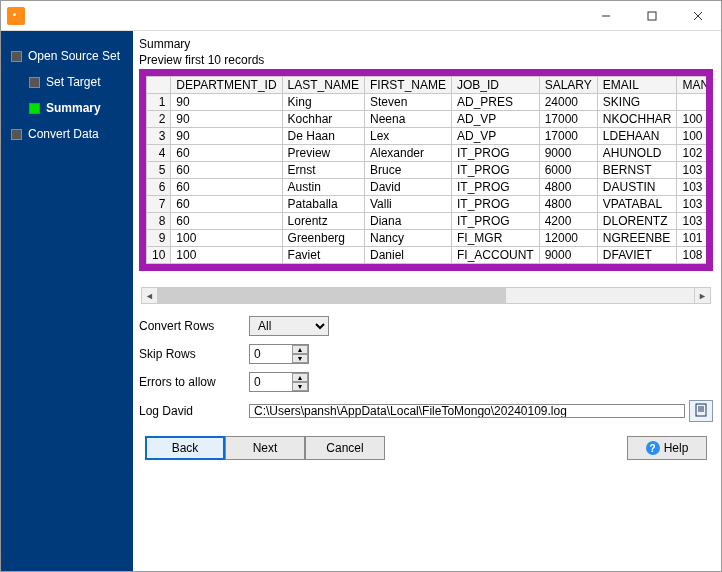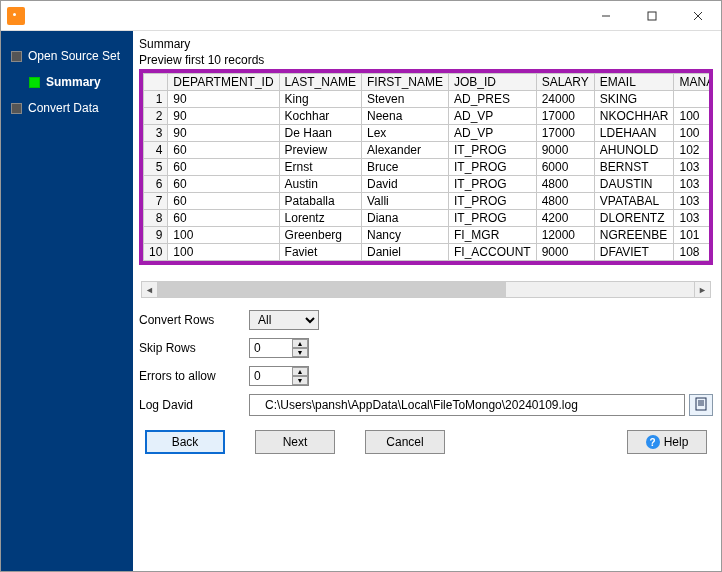--- a/index.html
+++ b/index.html
@@ -100,21 +100,21 @@
     height: 90px;
     padding: 3px 5px;
     font-size: 12px;
     color: #222;
     margin-bottom: 6px;
     overflow: auto;
     white-space: pre;
   }
 
   .table-wrap {
-    border: 4px solid #a21caf;
+    border: 7px solid #a21caf;
     overflow: auto;
     flex: 0 0 auto;
   }
   table {
     border-collapse: collapse;
     font-size: 12px;
     width: max-content;
   }
   th, td {
     border: 1px solid #c8c8c8;
@@ -158,21 +158,21 @@
     align-items: center;
     margin: 4px 0;
   }
   .form-label { width: 110px; font-size: 12px; }
   .form-input {
     font-size: 12px;
     padding: 1px 4px;
     border: 1px solid #888;
     height: 20px;
   }
-  select.form-input { width: 70px; }
+  select.form-input { width: 80px; }
   .spinner-wrap { position: relative; display: inline-block; }
   .spinner-wrap input {
     width: 60px; height: 20px;
     border: 1px solid #888;
     padding: 1px 4px;
     font-size: 12px;
   }
   .spinner-btns {
     position: absolute; right: 1px; top: 1px; bottom: 1px;
     width: 16px;
@@ -180,40 +180,39 @@
   }
   .spinner-btns div {
     flex: 1; background: #e9e9e9; border: 1px solid #999;
     font-size: 7px; line-height: 7px;
     display: flex; align-items: center; justify-content: center;
     cursor: pointer;
   }
   .logfile-input {
     flex: 1;
     border: 1px solid #888;
-    height: 22px;
-    padding: 2px 15px;
+    height: 14px;
+    padding: 2px 4px;
     font-size: 12px;
     margin-right: 4px;
   }
   .browse-btn {
     width: 24px; height: 22px;
     border: 1px solid #89a;
     background: #eaf2fb;
     display: flex; align-items: center; justify-content: center;
     cursor: pointer;
     color: #235;
     font-size: 12px;
   }
 
   .button-row {
     display: flex;
     align-items: center;
     padding: 10px 6px 6px 6px;
-    gap: 30px;
   }
   .btn {
     min-width: 80px; height: 24px;
     border: 1px solid #8a8a8a;
     background: #e9e9e9;
     display: flex; align-items: center; justify-content: center;
     font-size: 12px;
     cursor: pointer;
     gap: 4px;
   }
@@ -257,20 +256,24 @@
           </svg>
       </div>
     </div>
   </div>
 
   <div class="body">
     <div class="sidebar" id="sidebar">
         <div class="nav-item">
           <div class="nav-marker"></div>
           <span>Open Source Set</span>
+        </div>
+        <div class="nav-item child">
+          <div class="nav-marker"></div>
+          <span>Set Target</span>
         </div>
         <div class="nav-item child active">
           <div class="nav-marker"></div>
           <span>Summary</span>
         </div>
         <div class="nav-item">
           <div class="nav-marker"></div>
           <span>Convert Data</span>
         </div>
       </div>

